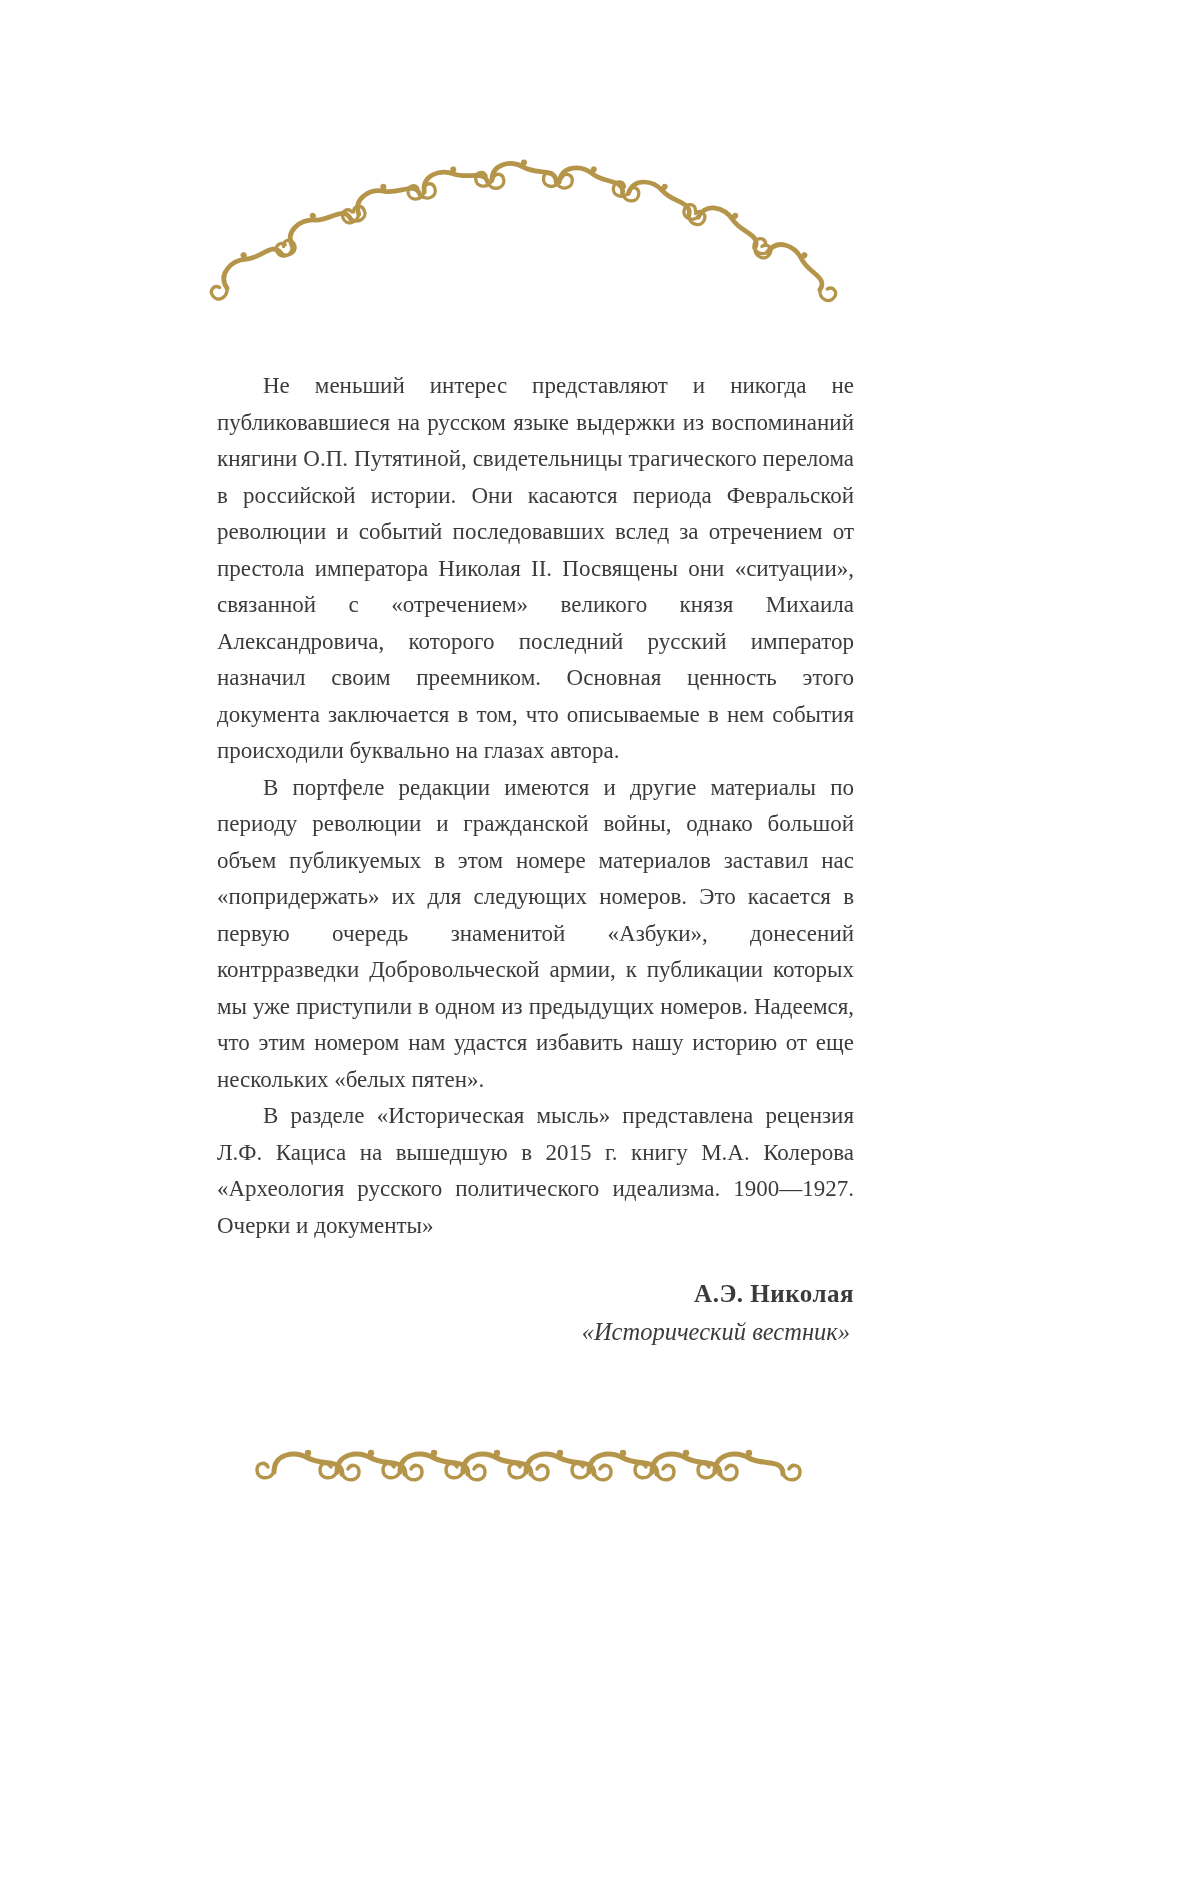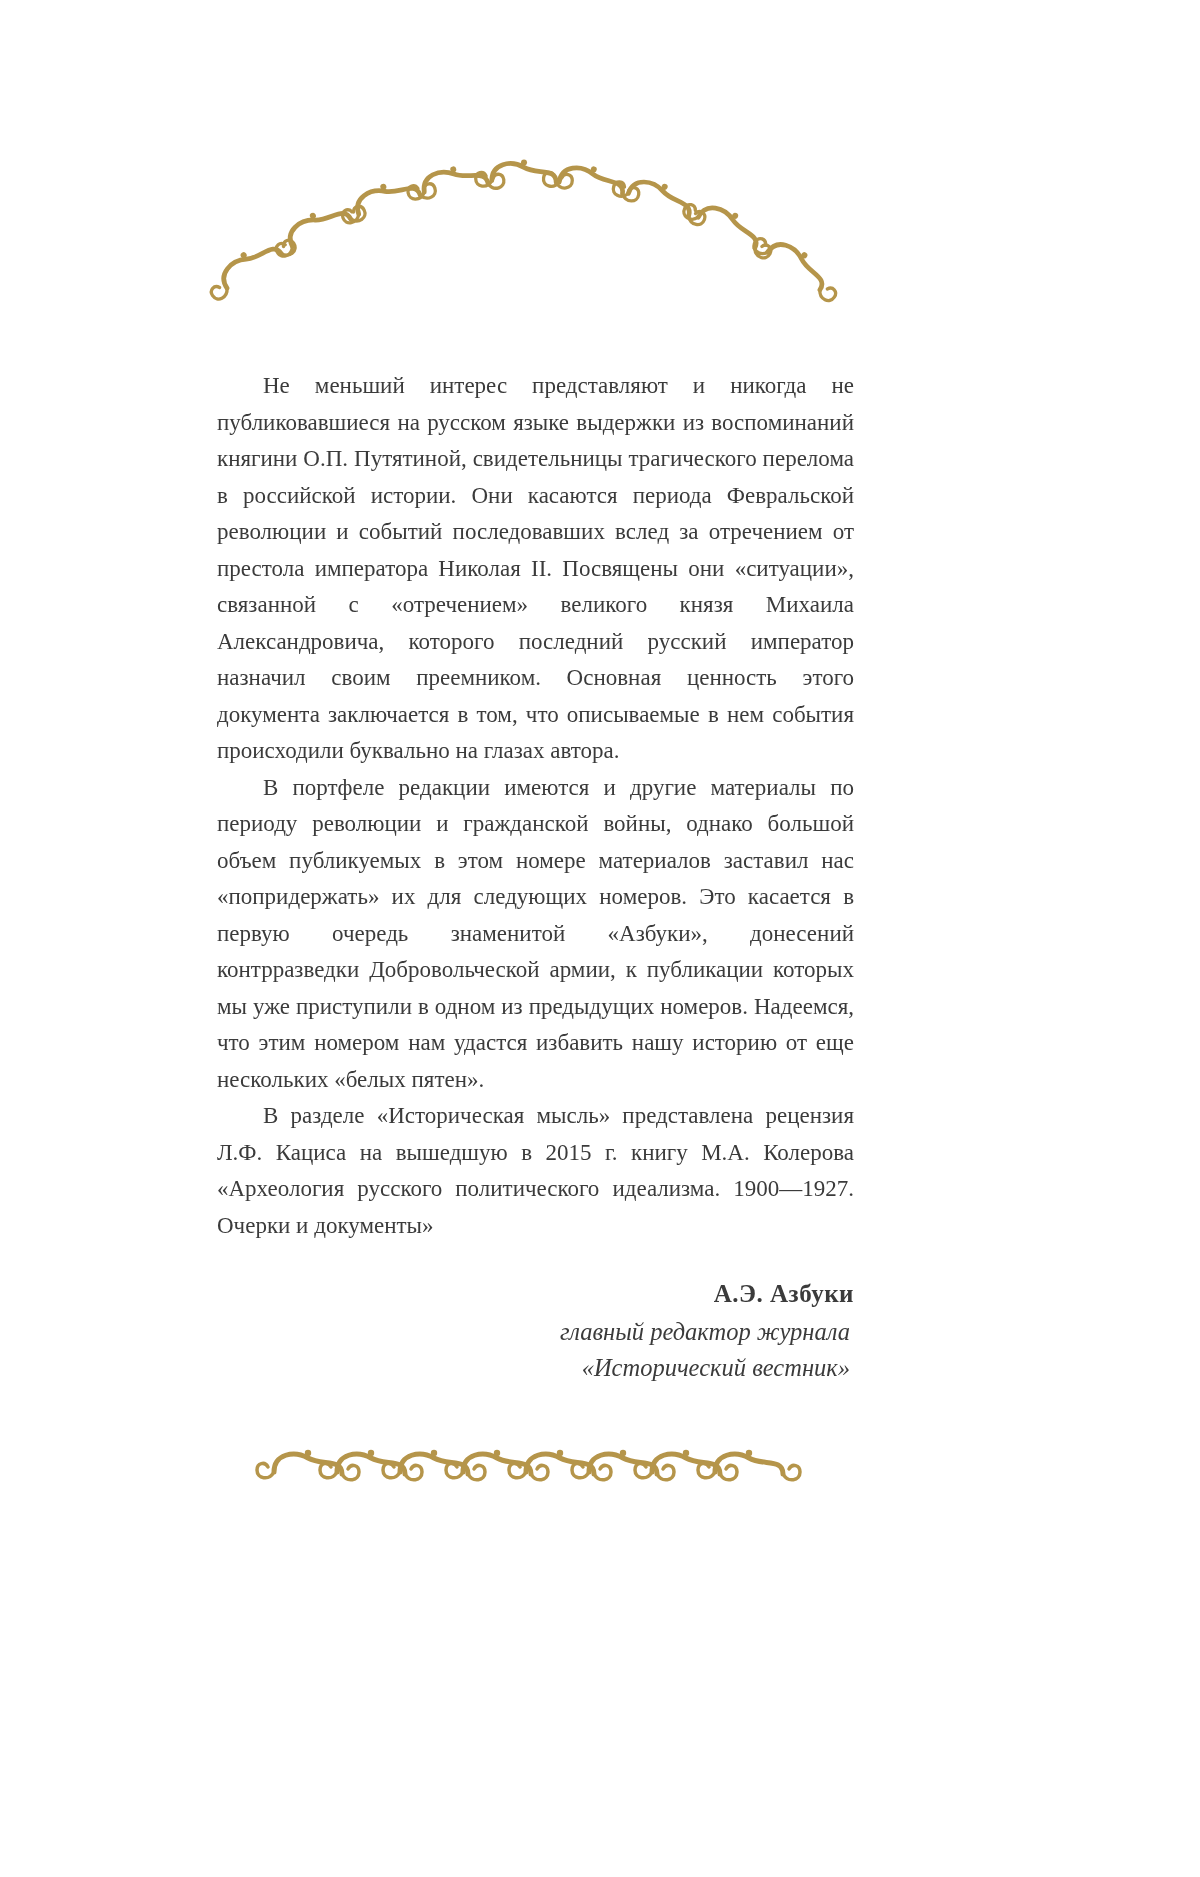--- a/index.html
+++ b/index.html
@@ -101,22 +101,21 @@
     <use href="#scrollMotif" transform="translate(518,92) rotate(27)"></use>
     <use href="#scrollMotif" transform="translate(590,133) rotate(34)"></use>
   </svg>
 
   <div class="text-block">
     <p>Не меньший интерес представляют и никогда не публиковавшиеся на русском языке выдержки из воспоминаний княгини О.П. Путятиной, свидетельницы трагического перелома в российской истории.  Они касаются периода Февральской революции и событий последовавших вслед за отречением от престола императора Николая II. Посвящены они «ситуации», связанной с «отречением» великого князя Михаила Александровича, которого последний русский император назначил своим преемником. Основная ценность этого документа заключается в том, что описываемые в нем события происходили буквально на глазах автора.</p>
     <p>В портфеле редакции имеются и другие материалы по периоду революции и гражданской войны, однако большой объем публикуемых в этом номере материалов заставил нас «попридержать» их для следующих номеров. Это касается в первую очередь  знаменитой «Азбуки», донесений контрразведки Добровольческой армии, к публикации которых мы уже приступили в одном из предыдущих номеров. Надеемся, что этим номером нам удастся избавить нашу историю от еще нескольких «белых пятен».</p>
     <p>В разделе «Историческая мысль» представлена рецензия Л.Ф. Кациса на вышедшую в 2015 г. книгу М.А. Колерова «Археология русского политического идеализма. 1900—1927. Очерки и документы»</p>
 
     <div class="signature">
-      <div class="sig-name">А.Э. Азбуки</div>
-      <div class="sig-role">главный редактор журнала</div>
+      <div class="sig-name">А.Э. Николая</div>
       <div class="sig-role">«Исторический вестник»</div>
     </div>
   </div>
 
   <svg class="ornament-bottom" viewBox="0 0 510 58" aria-hidden="true">
     <use href="#scrollMotif" transform="translate(36,32)"></use>
     <use href="#scrollMotif" transform="translate(99,32)"></use>
     <use href="#scrollMotif" transform="translate(162,32)"></use>
     <use href="#scrollMotif" transform="translate(225,32)"></use>
     <use href="#scrollMotif" transform="translate(288,32)"></use>

